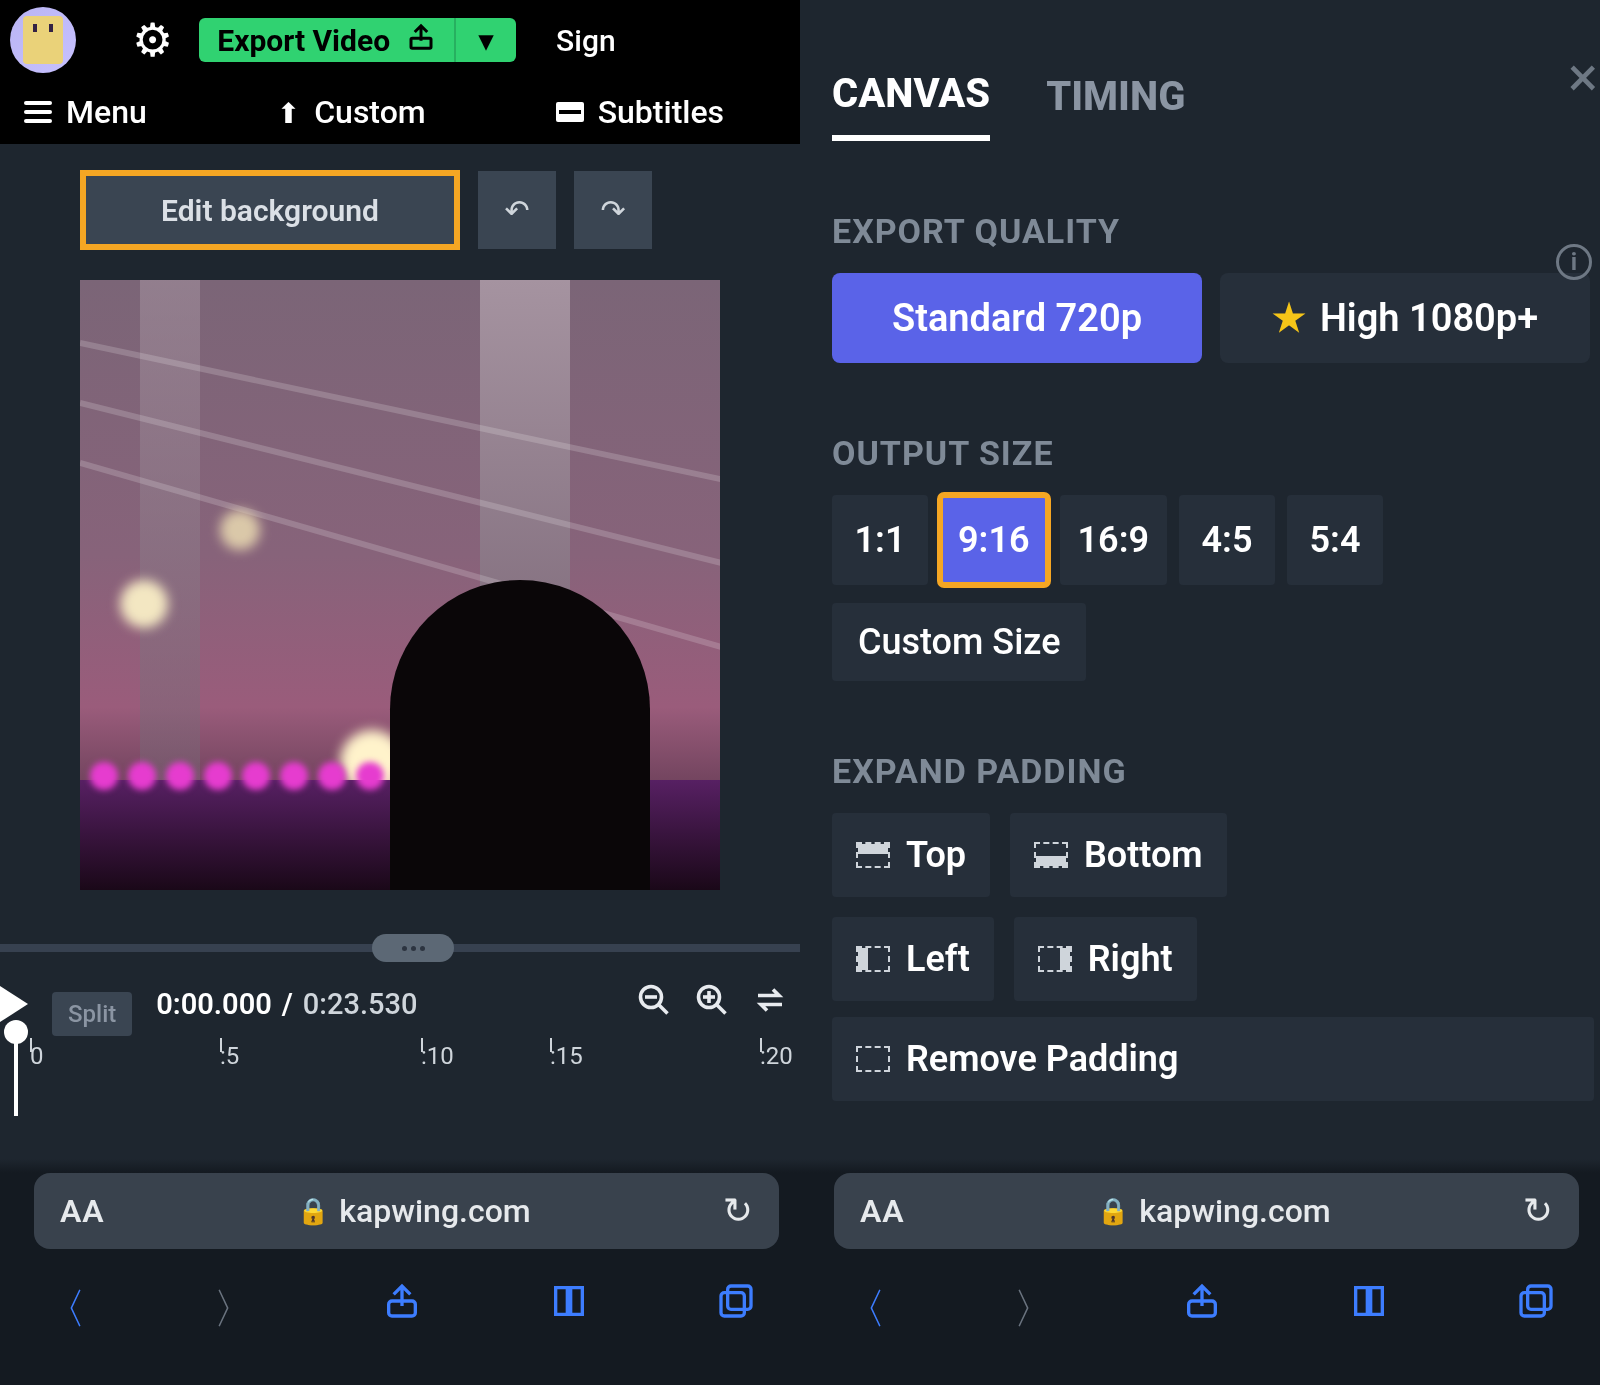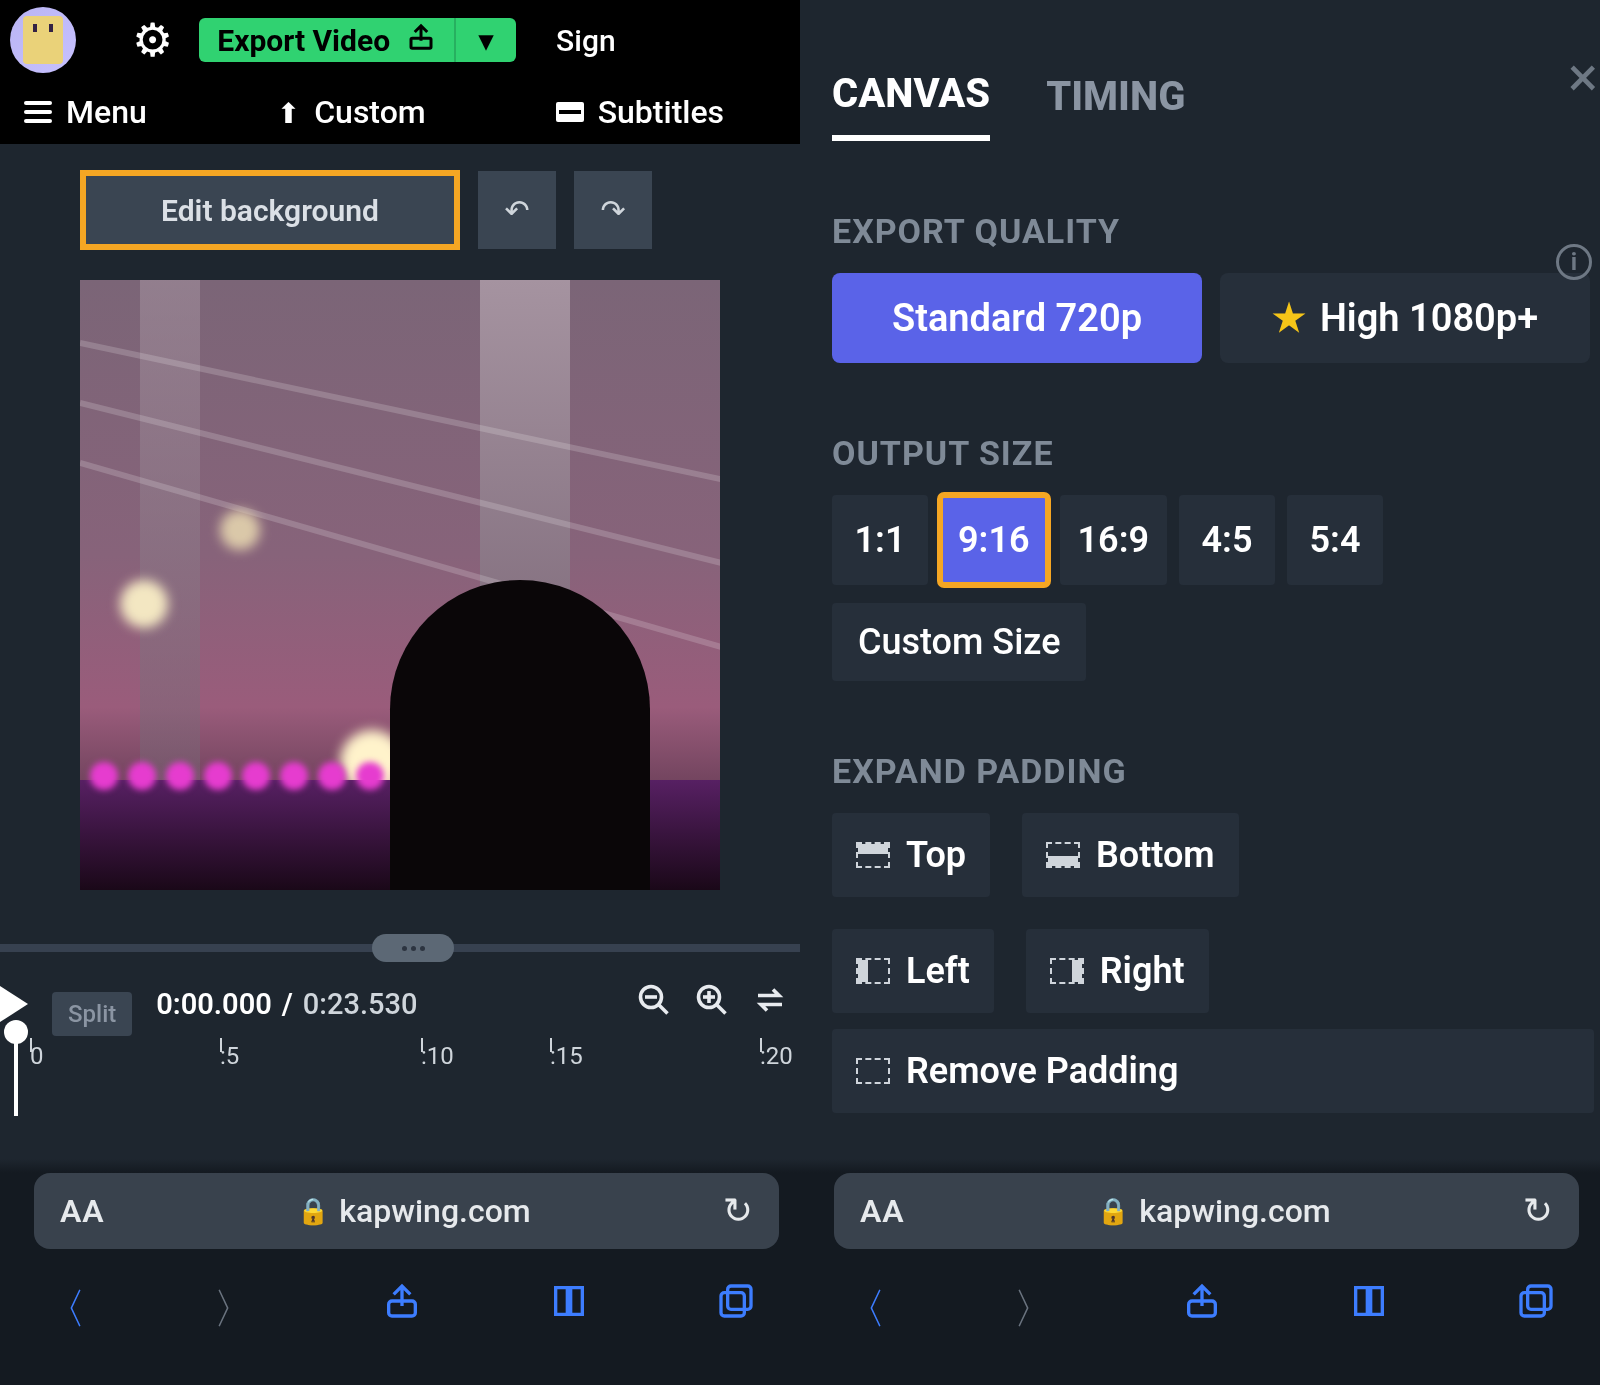--- a/index.html
+++ b/index.html
@@ -86,21 +86,21 @@
   .quality-btn{height:90px;display:flex;align-items:center;justify-content:center;font-size:38px;font-weight:600;border-radius:8px;}
   .q-std{background:#5a63e8;color:#fff;width:370px;}
   .q-high{background:#262f3a;color:#fff;width:370px;gap:14px;}
   .star{color:#f5c518;font-size:38px;}
 
   .size-row{display:flex;gap:12px;margin-top:22px;}
   .size-btn{background:#262f3a;color:#fff;font-size:36px;font-weight:600;height:90px;display:flex;align-items:center;justify-content:center;border-radius:4px;padding:0 18px;min-width:96px;}
   .size-btn.sel{background:#5a63e8;outline:6px solid #f5a623;outline-offset:-3px;}
   .custom-size{margin-top:18px;background:#262f3a;font-size:36px;font-weight:500;padding:18px 26px;display:inline-block;border-radius:4px;}
 
-  .pad-grid{display:flex;flex-wrap:wrap;gap:32px;margin-top:22px;max-width:500px;}
+  .pad-grid{display:flex;flex-wrap:wrap;gap:20px;margin-top:22px;max-width:500px;}
   .pad-btn{background:#262f3a;color:#fff;font-size:36px;font-weight:600;height:84px;display:flex;align-items:center;gap:16px;padding:0 24px;border-radius:4px;}
   .pad-ico{width:34px;height:26px;border:2px dashed #cfd5db;position:relative;}
   .pad-ico.top::after{content:"";position:absolute;left:0;right:0;top:0;height:10px;background:#cfd5db;}
   .pad-ico.bottom::after{content:"";position:absolute;left:0;right:0;bottom:0;height:10px;background:#cfd5db;}
   .pad-ico.left::after{content:"";position:absolute;top:0;bottom:0;left:0;width:10px;background:#cfd5db;}
   .pad-ico.right::after{content:"";position:absolute;top:0;bottom:0;right:0;width:10px;background:#cfd5db;}
   .remove-pad{margin-top:16px;}
   .lock-ico{font-size:26px;color:#b8bec6;}
 </style>
 </head>

